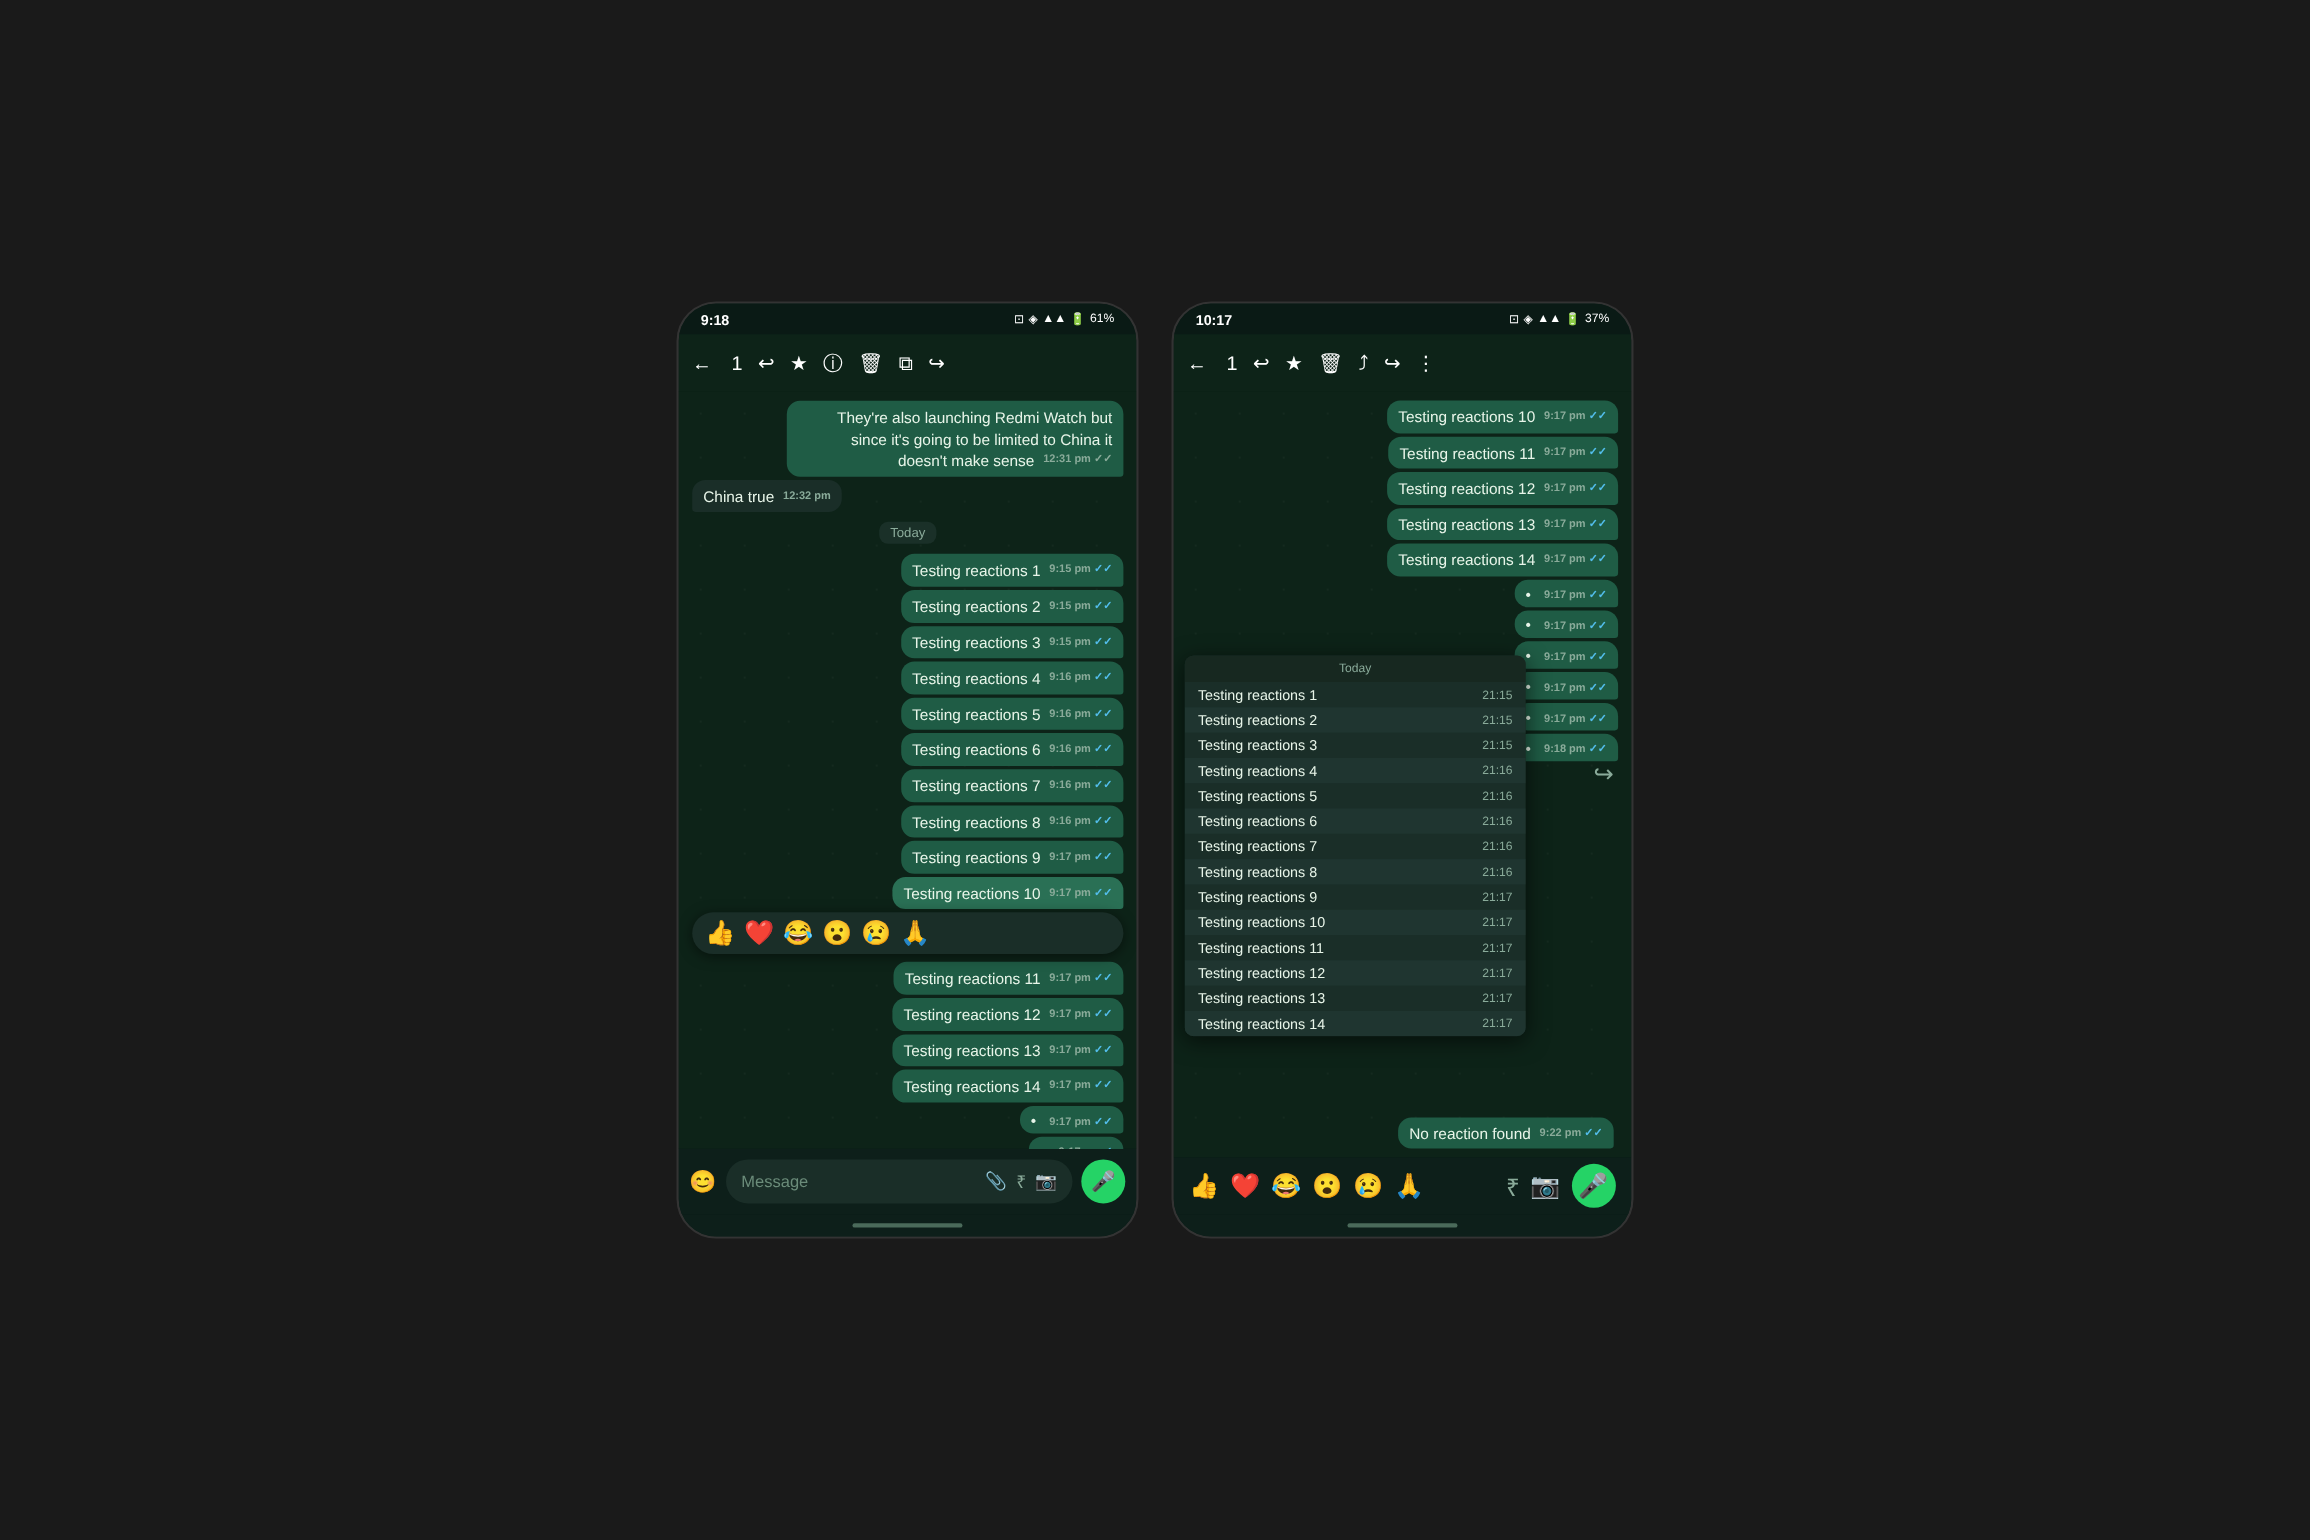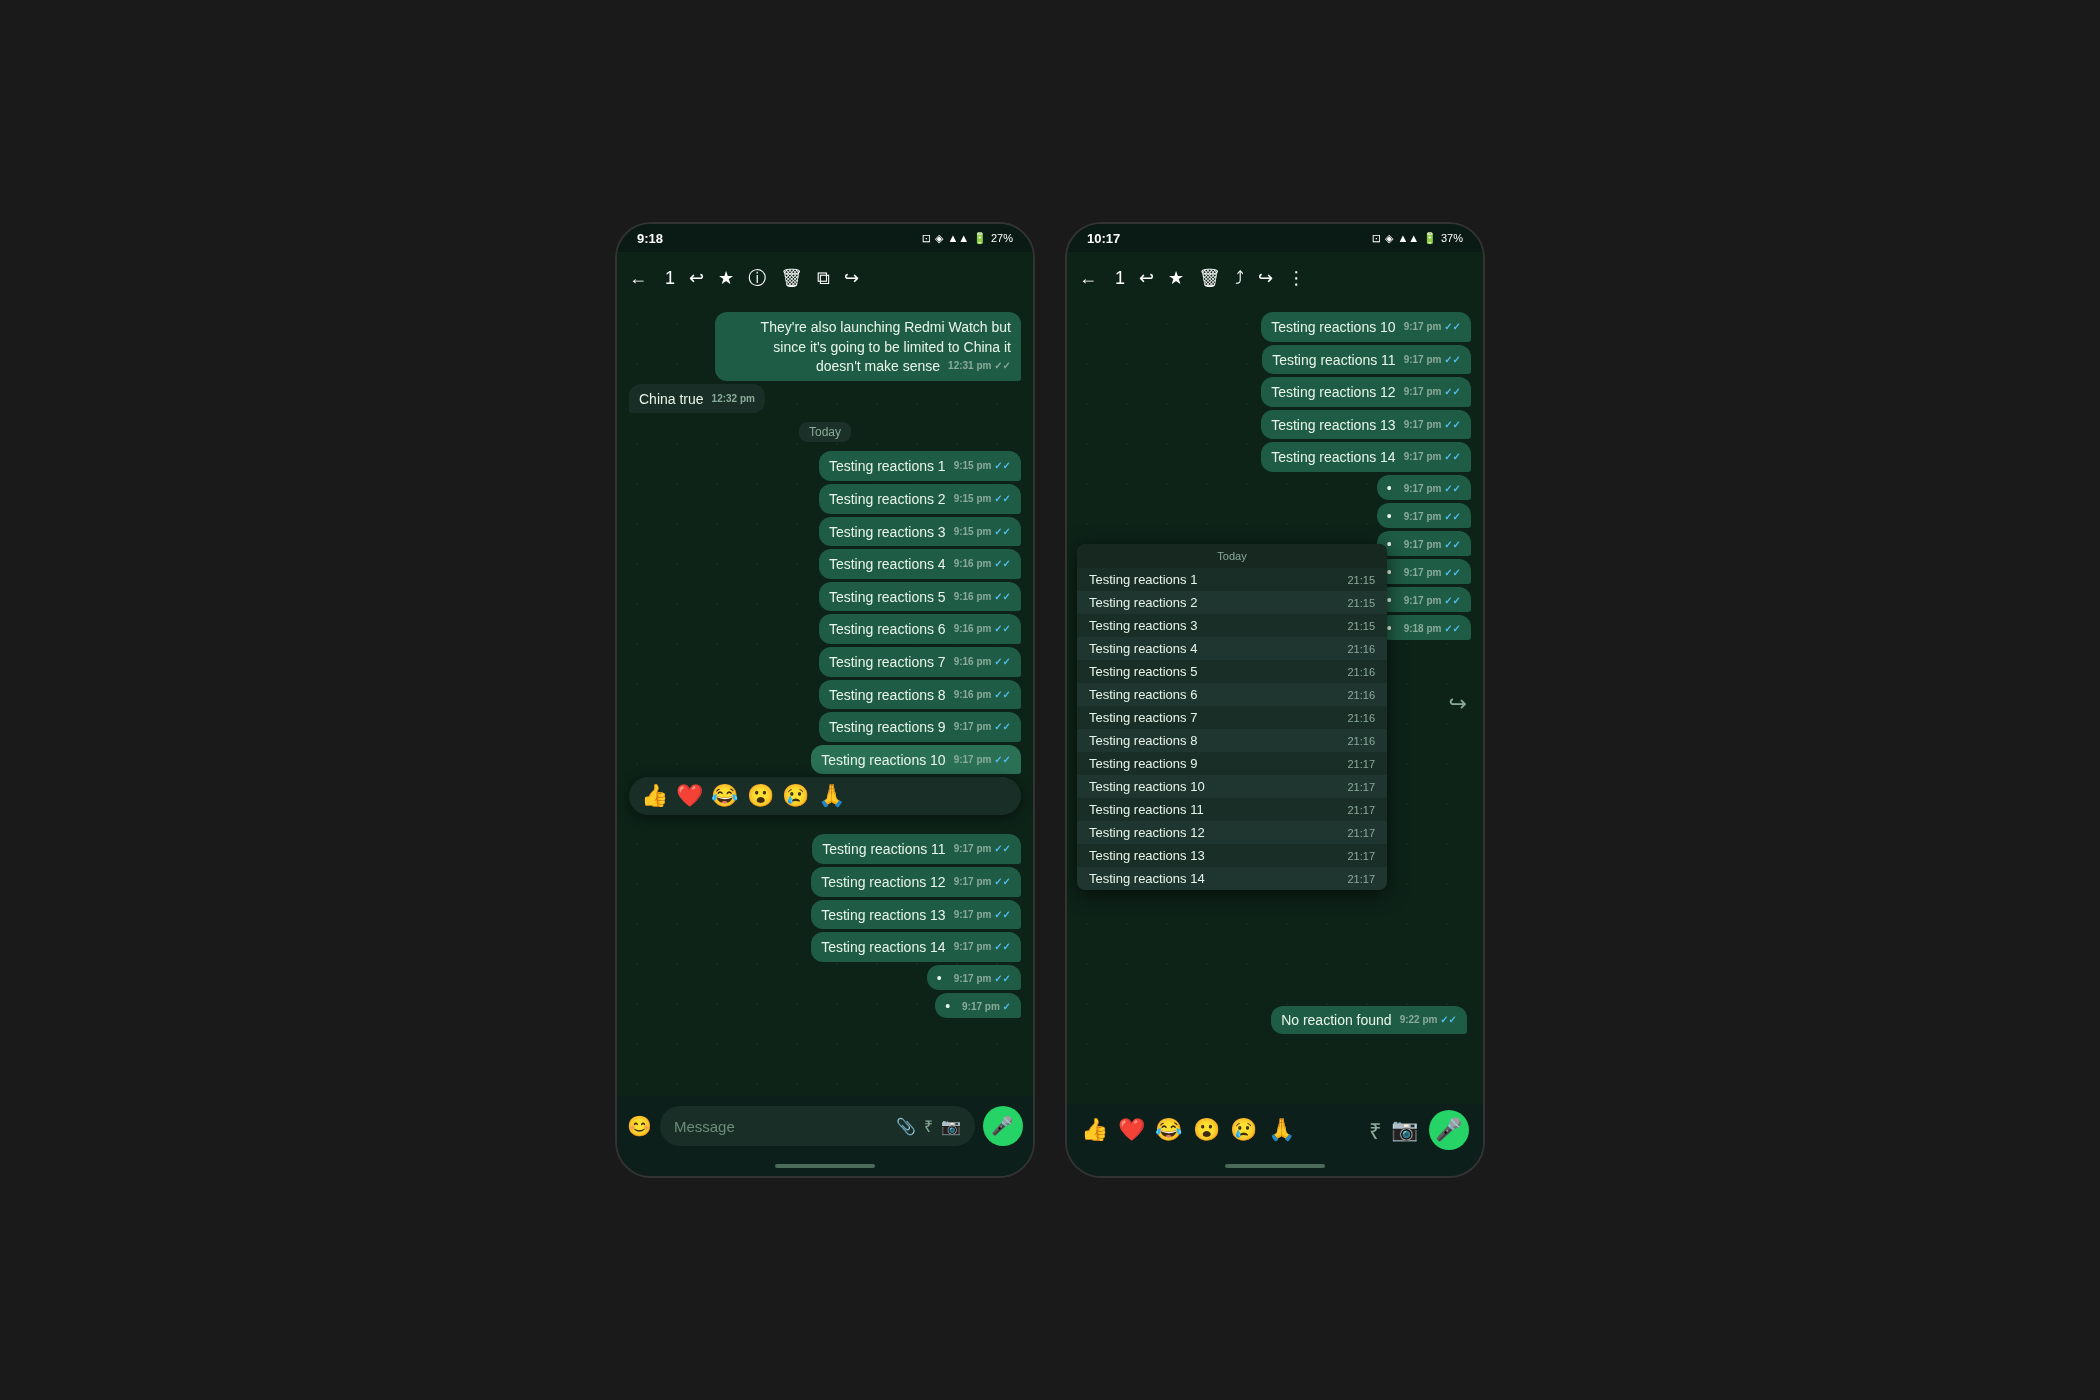--- a/index.html
+++ b/index.html
@@ -11,21 +11,21 @@
       min-height: 100vh;
       font-family: 'Segoe UI', Arial, sans-serif;
     }
     .phones-container {
       display: flex;
       gap: 30px;
       padding: 20px;
     }
     .phone {
       width: 420px;
-      height: 956px;
+      height: 852px;
       background: #0d1f1a;
       border-radius: 36px;
       overflow: hidden;
       position: relative;
       border: 2px solid #333;
       display: flex;
       flex-direction: column;
     }
     
     .status-bar {
@@ -284,21 +284,21 @@
 
   <div class="phone">
 
     <div class="status-bar">
       <span class="status-time">9:18</span>
       <div class="status-icons">
         <span>⊡</span>
         <span>◈</span>
         <span>▲▲</span>
         <span>🔋</span>
-        <span>27%</span>
+        <span>61%</span>
       </div>
     </div>
 
     <div class="action-bar">
       <span class="action-icon">←</span>
       <span class="count">1</span>
       <span class="action-icon">↩</span>
       <span class="action-icon">★</span>
       <span class="action-icon">ⓘ</span>
       <span class="action-icon">🗑</span>

